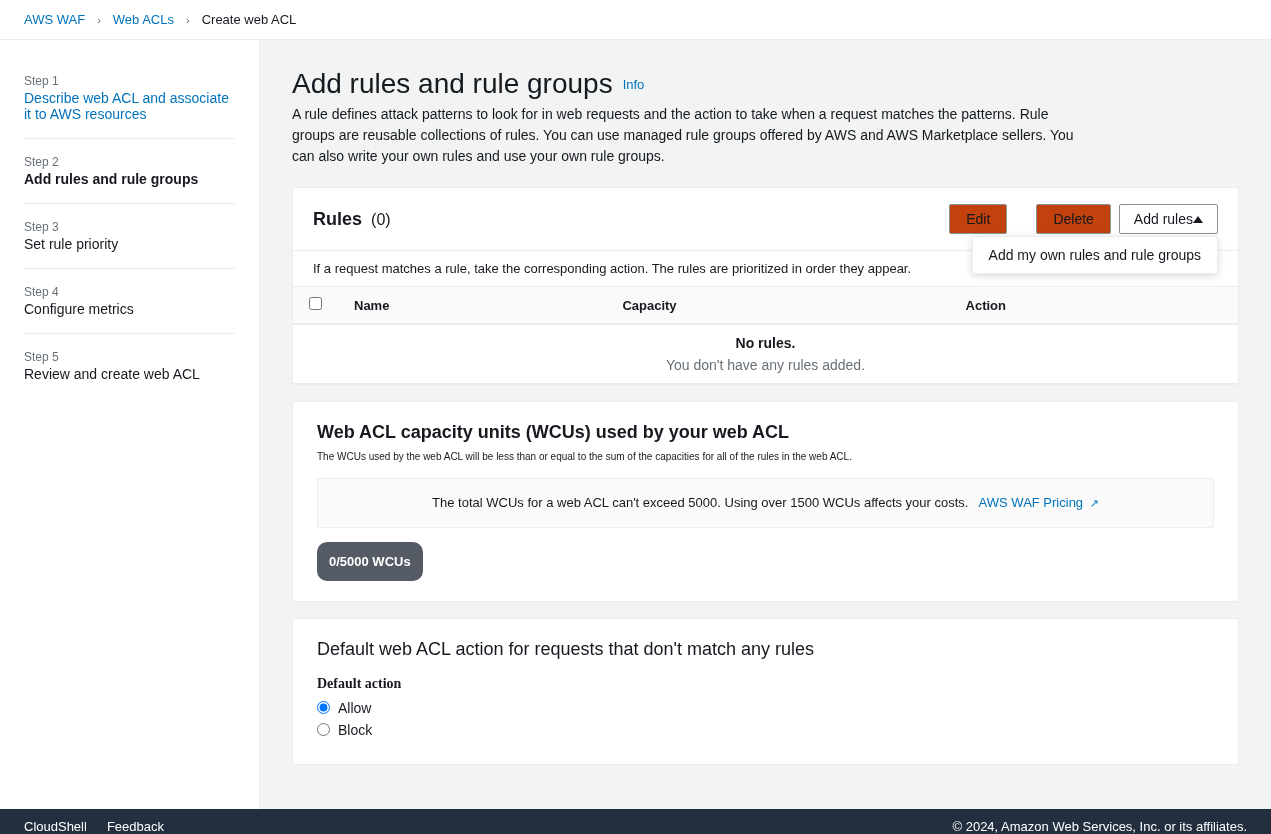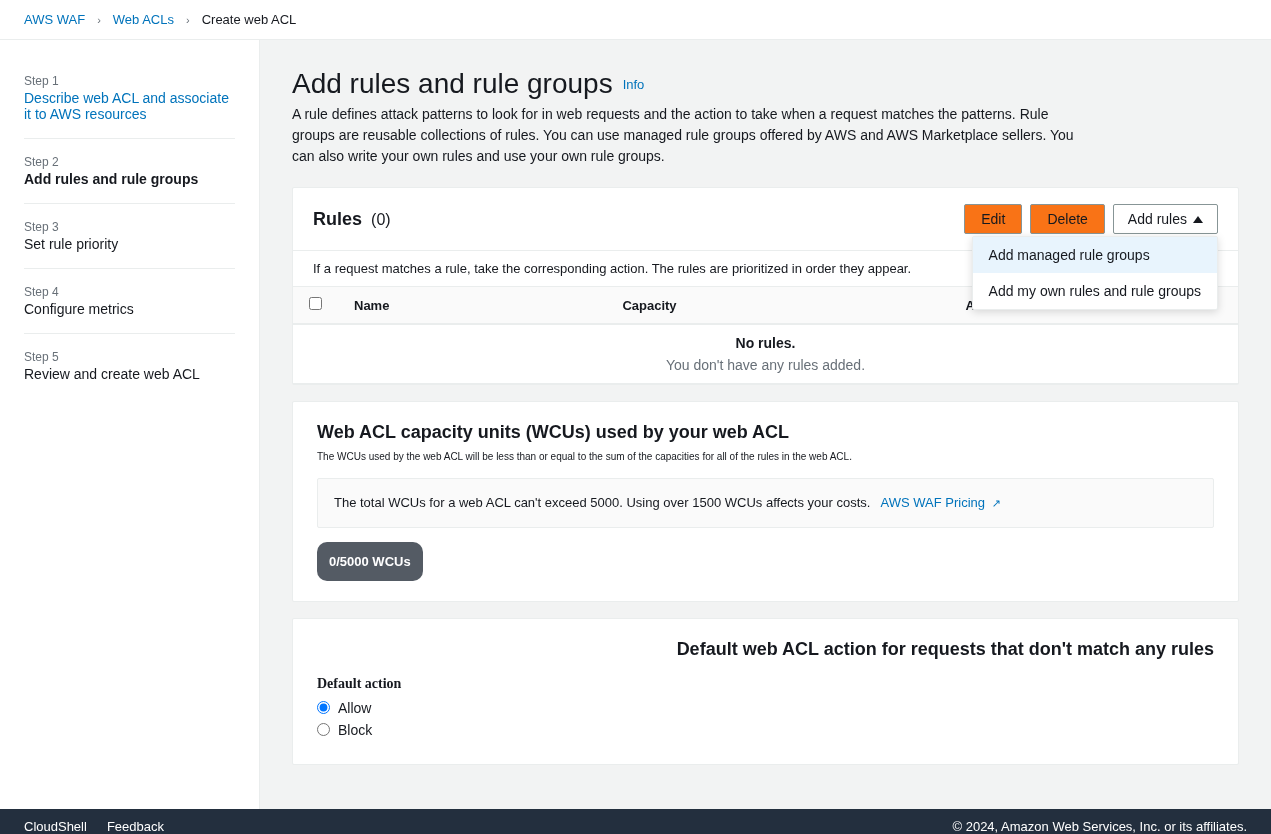--- a/index.html
+++ b/index.html
@@ -133,36 +133,36 @@
     
     .btn {
       padding: 6px 16px;
       font-size: 14px;
       border-radius: 2px;
       cursor: pointer;
       border: 1px solid;
       font-family: inherit;
     }
     .btn-default {
-      background: #f97316;
+      background: #c2410c;
       border-color: #879596;
       color: #16191f;
+      margin-left: 21px;
     }
     .btn-add-rules {
       background: #fff;
       border: 1px solid #879596;
       color: #16191f;
       padding: 6px 14px;
       font-size: 14px;
       border-radius: 2px;
       cursor: pointer;
       font-family: inherit;
       display: flex;
       align-items: center;
-      gap: 6px;
     }
     .button-group {
       display: flex;
       gap: 8px;
       align-items: center;
       position: relative;
     }
 
     
     .dropdown-menu {
@@ -240,41 +240,41 @@
       margin-bottom: 14px;
     }
     .wcu-info-box {
       background: #fafafa;
       border: 1px solid #eaeded;
       border-radius: 2px;
       padding: 14px 16px;
       margin-bottom: 14px;
       font-size: 13px;
       line-height: 1.5;
+      text-align: center;
     }
     .wcu-info-box a {
       color: #0073bb;
       text-decoration: none;
     }
     .wcu-badge {
       display: inline-block;
       background: #545b64;
       color: #fff;
       border-radius: 10px;
       padding: 12px 12px;
       font-size: 13px;
       font-weight: 600;
     }
 
     
     .default-action-title {
       font-size: 18px;
-      font-weight: 700;
+      font-weight: 400;
       margin-bottom: 16px;
-      text-align: right;
     }
     .form-label {
       font-size: 14px;
       font-weight: 700;
       margin-bottom: 8px;
       font-family: Liberation Serif, serif;
     }
     .radio-option {
       display: flex;
       align-items: center;
@@ -376,21 +376,20 @@
         </span>
         <div class="button-group">
           <button class="btn btn-default">Edit</button>
           <button class="btn btn-default">Delete</button>
           <button class="btn-add-rules">
             <span>Add rules</span>
             <span class="triangle-up"></span>
           </button>
 
           <div class="dropdown-menu">
-            <div class="dropdown-item highlighted">Add managed rule groups</div>
             <div class="dropdown-item">Add my own rules and rule groups</div>
           </div>
         </div>
       </div>
       <div class="rules-description">If a request matches a rule, take the corresponding action. The rules are prioritized in order they appear.</div>
       <table class="rules-table">
         <thead>
           <tr>
             <th class="checkbox-col">
               <input type="checkbox" style="">

